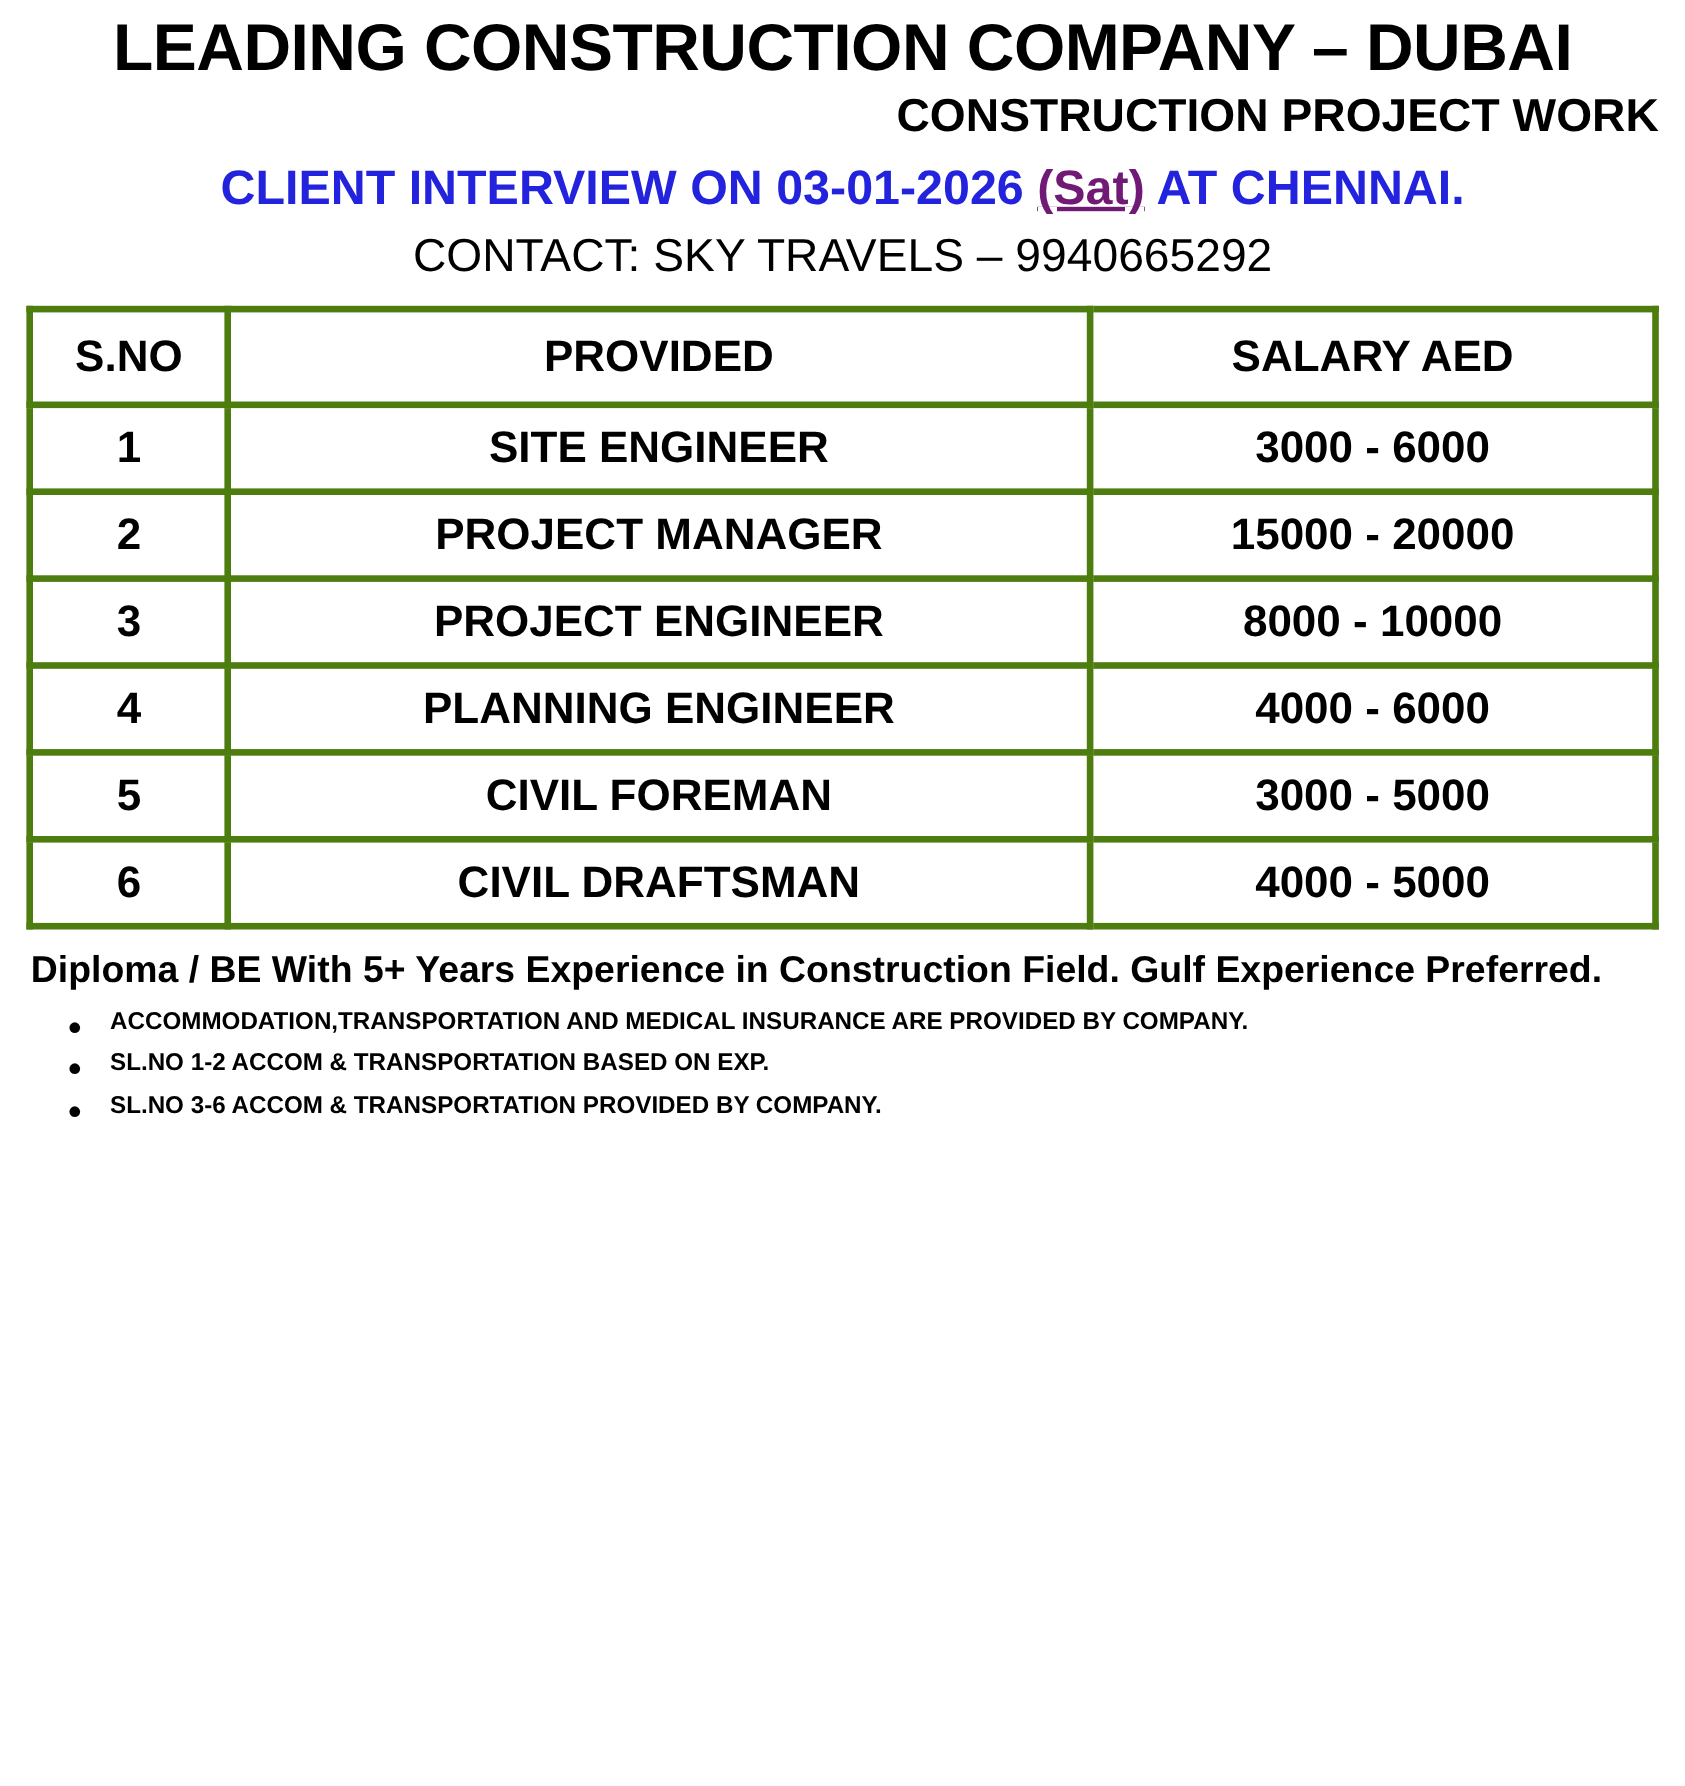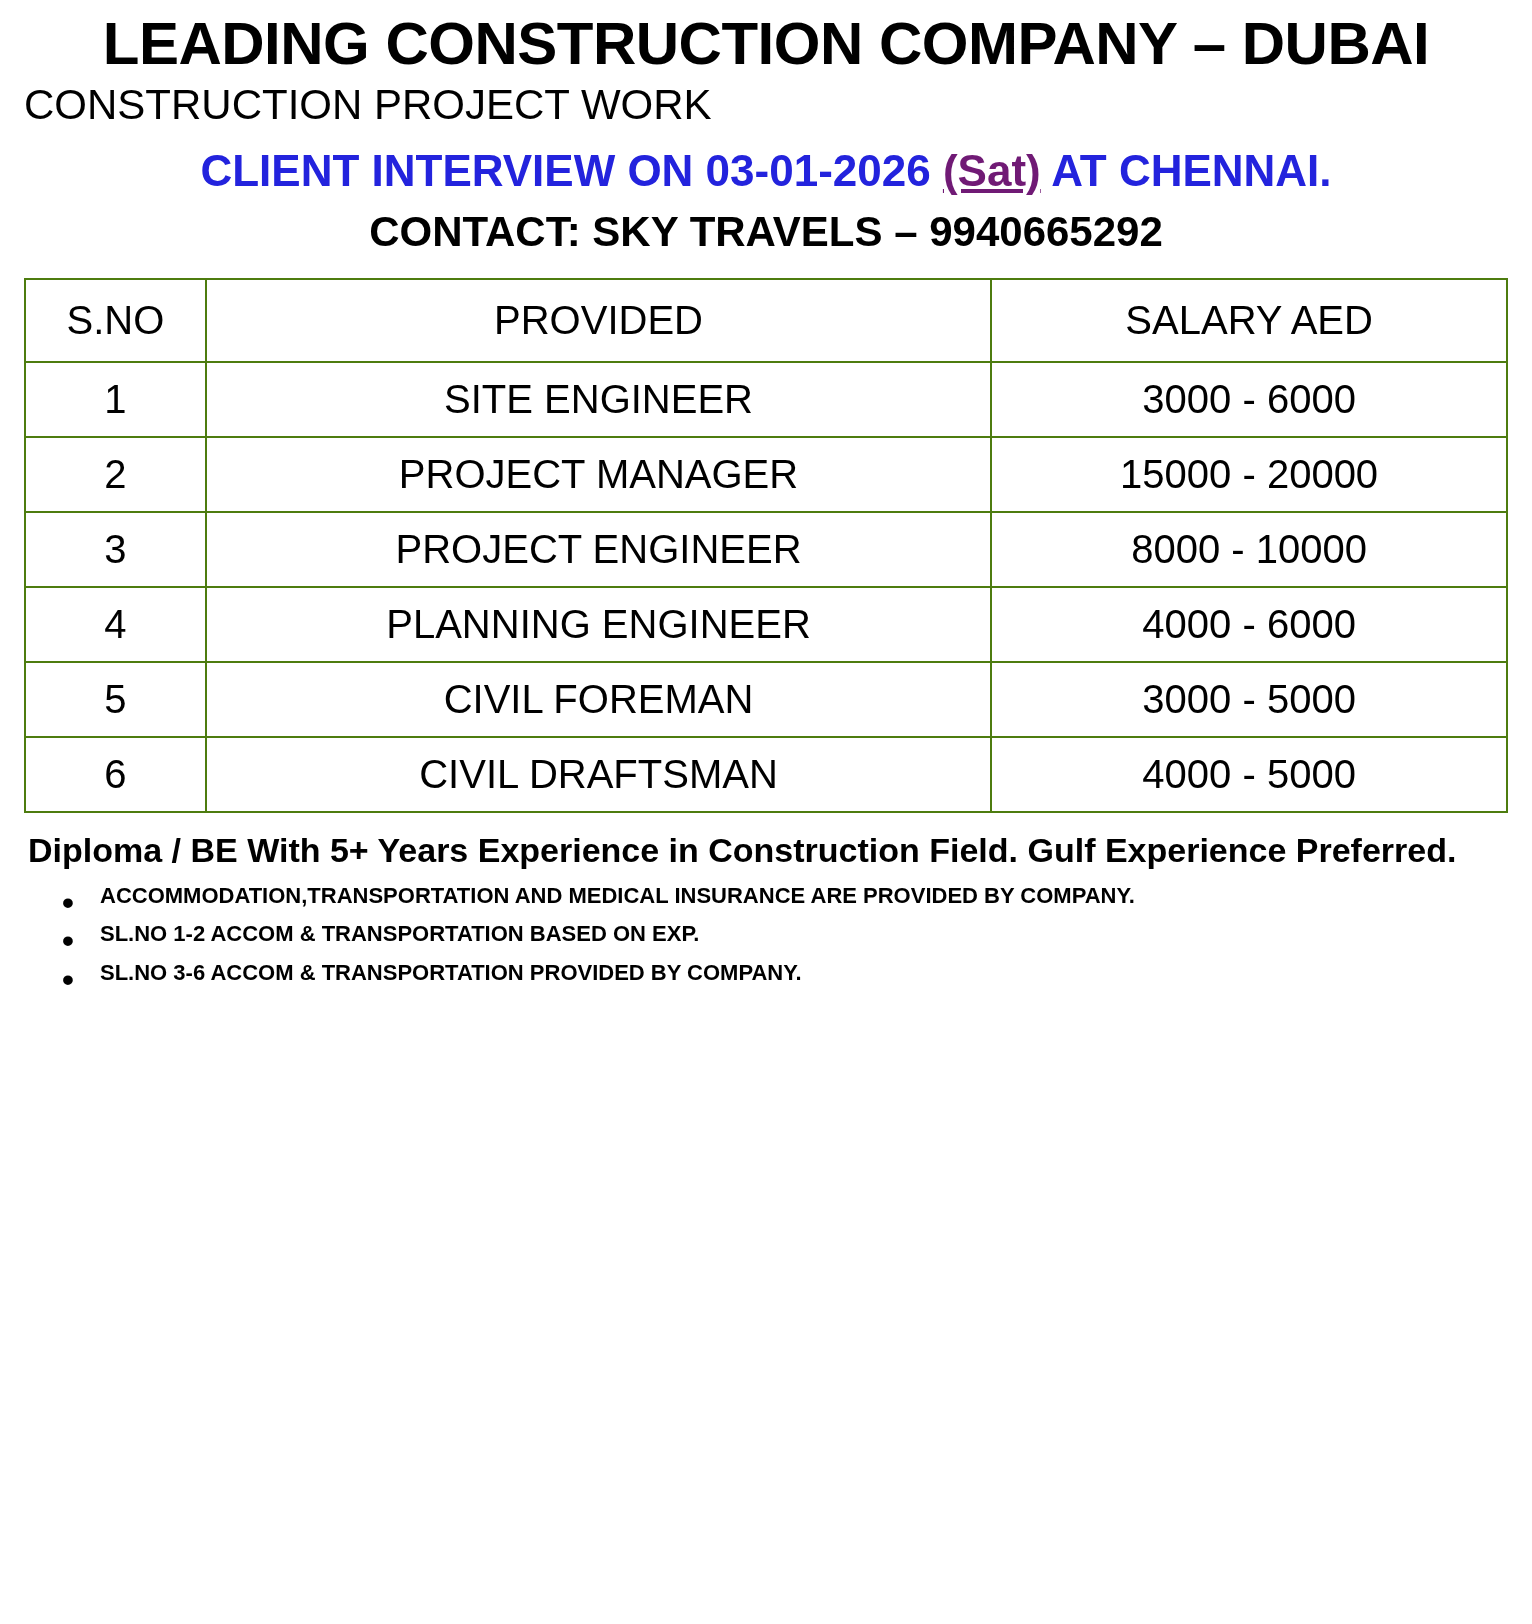--- a/index.html
+++ b/index.html
@@ -25,40 +25,40 @@
     font-size: 60px;
     font-weight: bold;
     text-align: center;
     letter-spacing: -0.5px;
     line-height: 1.05;
     white-space: nowrap;
     margin: 4px 0 2px 0;
   }
   .title-sub {
     font-size: 42px;
-    font-weight: normal;
-    text-align: left;
+    font-weight: bold;
+    text-align: right;
     line-height: 1.15;
     margin: 6px 0 16px 0;
   }
   .title-interview {
     font-size: 44px;
     font-weight: bold;
     text-align: center;
     color: #2323dd;
     line-height: 1.2;
     margin: 12px 0 6px 0;
   }
   .title-interview .sat {
     color: #701a75;
     text-decoration: underline;
   }
   .title-contact {
     font-size: 42px;
-    font-weight: bold;
+    font-weight: normal;
     text-align: center;
     line-height: 1.15;
     margin: 10px 0 16px 0;
   }
 
   
   .meta-row {
     display: flex;
     justify-content: space-between;
     align-items: flex-end;
@@ -67,23 +67,23 @@
     padding: 0 6px 6px 6px;
   }
 
   
   table.jobs {
     width: 100%;
     border-collapse: collapse;
     table-layout: fixed;
   }
   table.jobs th, table.jobs td {
-    border: 2px solid #4d7c0f;
+    border: 6px solid #4d7c0f;
     text-align: center;
-    font-weight: normal;
+    font-weight: bold;
     padding: 10px 4px;
   }
   table.jobs thead th {
     font-size: 40px;
     padding: 18px 4px;
   }
   table.jobs tbody td {
     font-size: 40px;
     padding: 14px 4px;
   }

